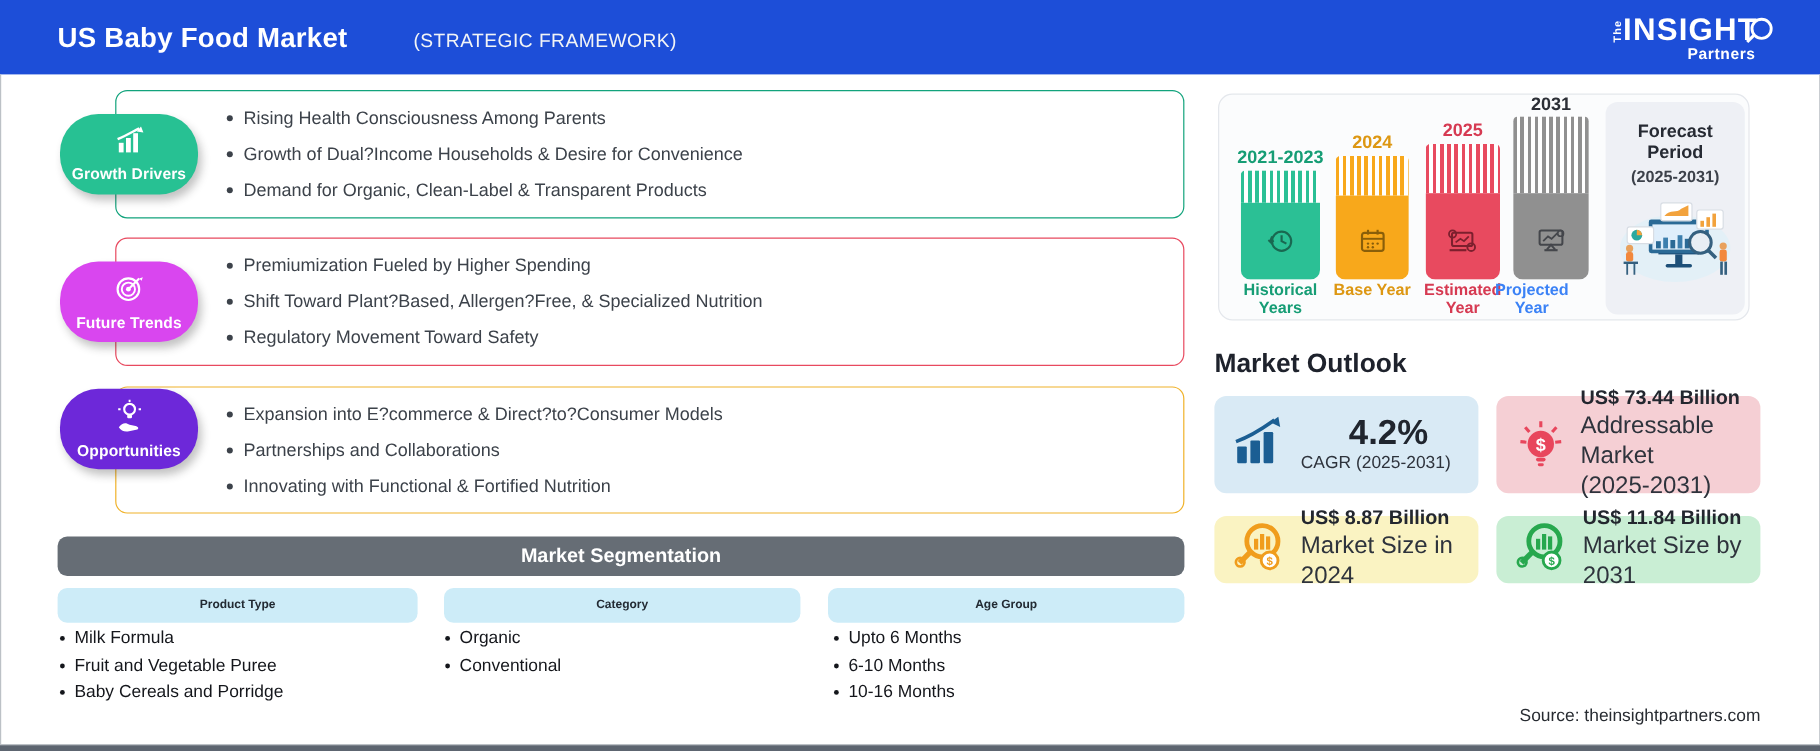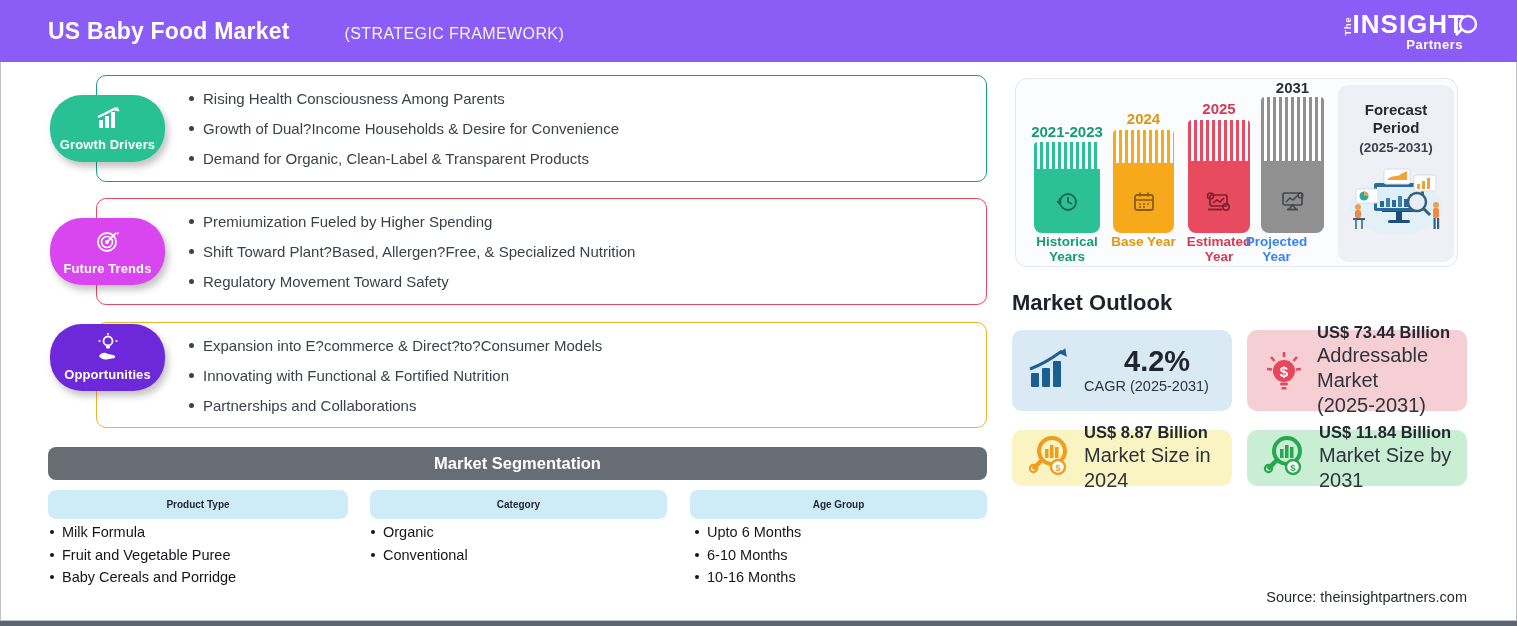--- a/index.html
+++ b/index.html
@@ -1,20 +1,20 @@
 <!DOCTYPE html>
 <html><head>
 <meta charset="utf-8">
 <style>
   * { margin:0; padding:0; box-sizing:border-box; }
   body { font-family:"Liberation Sans", sans-serif; background:#ffffff; }
   #stage { position:relative; width:1517px; height:626px; background:#ffffff; overflow:hidden; }
 
   
-  .header { position:absolute; left:0; top:0; width:1517px; height:62px; background:#8b5cf6;
+  .header { position:absolute; left:0; top:0; width:1517px; height:62px; background:#1d4ed8;
             display:flex; align-items:center; justify-content:space-between; padding:0 52px 0 48px; }
   .title-wrap { display:flex; align-items:baseline; gap:10px; }
   .title { color:#ffffff; font-size:23px; font-weight:bold; letter-spacing:.2px; }
   .subtitle { color:#f2f4f6; font-size:16px; letter-spacing:.4px;margin-left:45px; }
   .logo { position:relative; color:#ffffff; text-align:right; line-height:1; }
   .logo-top { display:flex; align-items:flex-end; }
   .logo-the { font-size:9px; font-weight:bold; transform:rotate(-90deg) translateX(2px); transform-origin:center; width:10px; letter-spacing:1px; }
   .logo-insight { font-size:26px; font-weight:bold; letter-spacing:1px; }
   .logo-ring { position:relative; width:0; }
   .logo-ring svg { position:absolute; left:-14px; top:-24px; }
@@ -135,22 +135,22 @@
         <line x1="12" y1="14" x2="21" y2="5" stroke="#fff" stroke-width="1.8"></line>
         <path d="M21 5 l3 -1 -1 3 z" fill="#fff"></path>
       </svg>
     </span>
     <span class="blabel">Future Trends</span>
   </div>
 
   <div class="fbox" style="top:322px; height:106px; border:1.5px solid #f0b22a;">
     <ul>
       <li>Expansion into E?commerce &amp; Direct?to?Consumer Models</li>
+      <li>Partnerships and Collaborations</li>
       <li>Innovating with Functional &amp; Fortified Nutrition</li>
-      <li>Partnerships and Collaborations</li>
     </ul>
   </div>
   <div class="badge" style="top:324px; background:#6d28d9;">
     <span>
       <svg width="26" height="27" viewBox="0 0 26 27">
         <circle cx="13" cy="8" r="4.5" fill="none" stroke="#fff" stroke-width="1.8"></circle>
         <rect x="11" y="12.5" width="4" height="3" rx="1" fill="#fff"></rect>
         <line x1="13" y1="0" x2="13" y2="2" stroke="#fff" stroke-width="1.6"></line>
         <line x1="5.5" y1="8" x2="3.5" y2="8" stroke="#fff" stroke-width="1.6"></line>
         <line x1="22.5" y1="8" x2="20.5" y2="8" stroke="#fff" stroke-width="1.6"></line>

